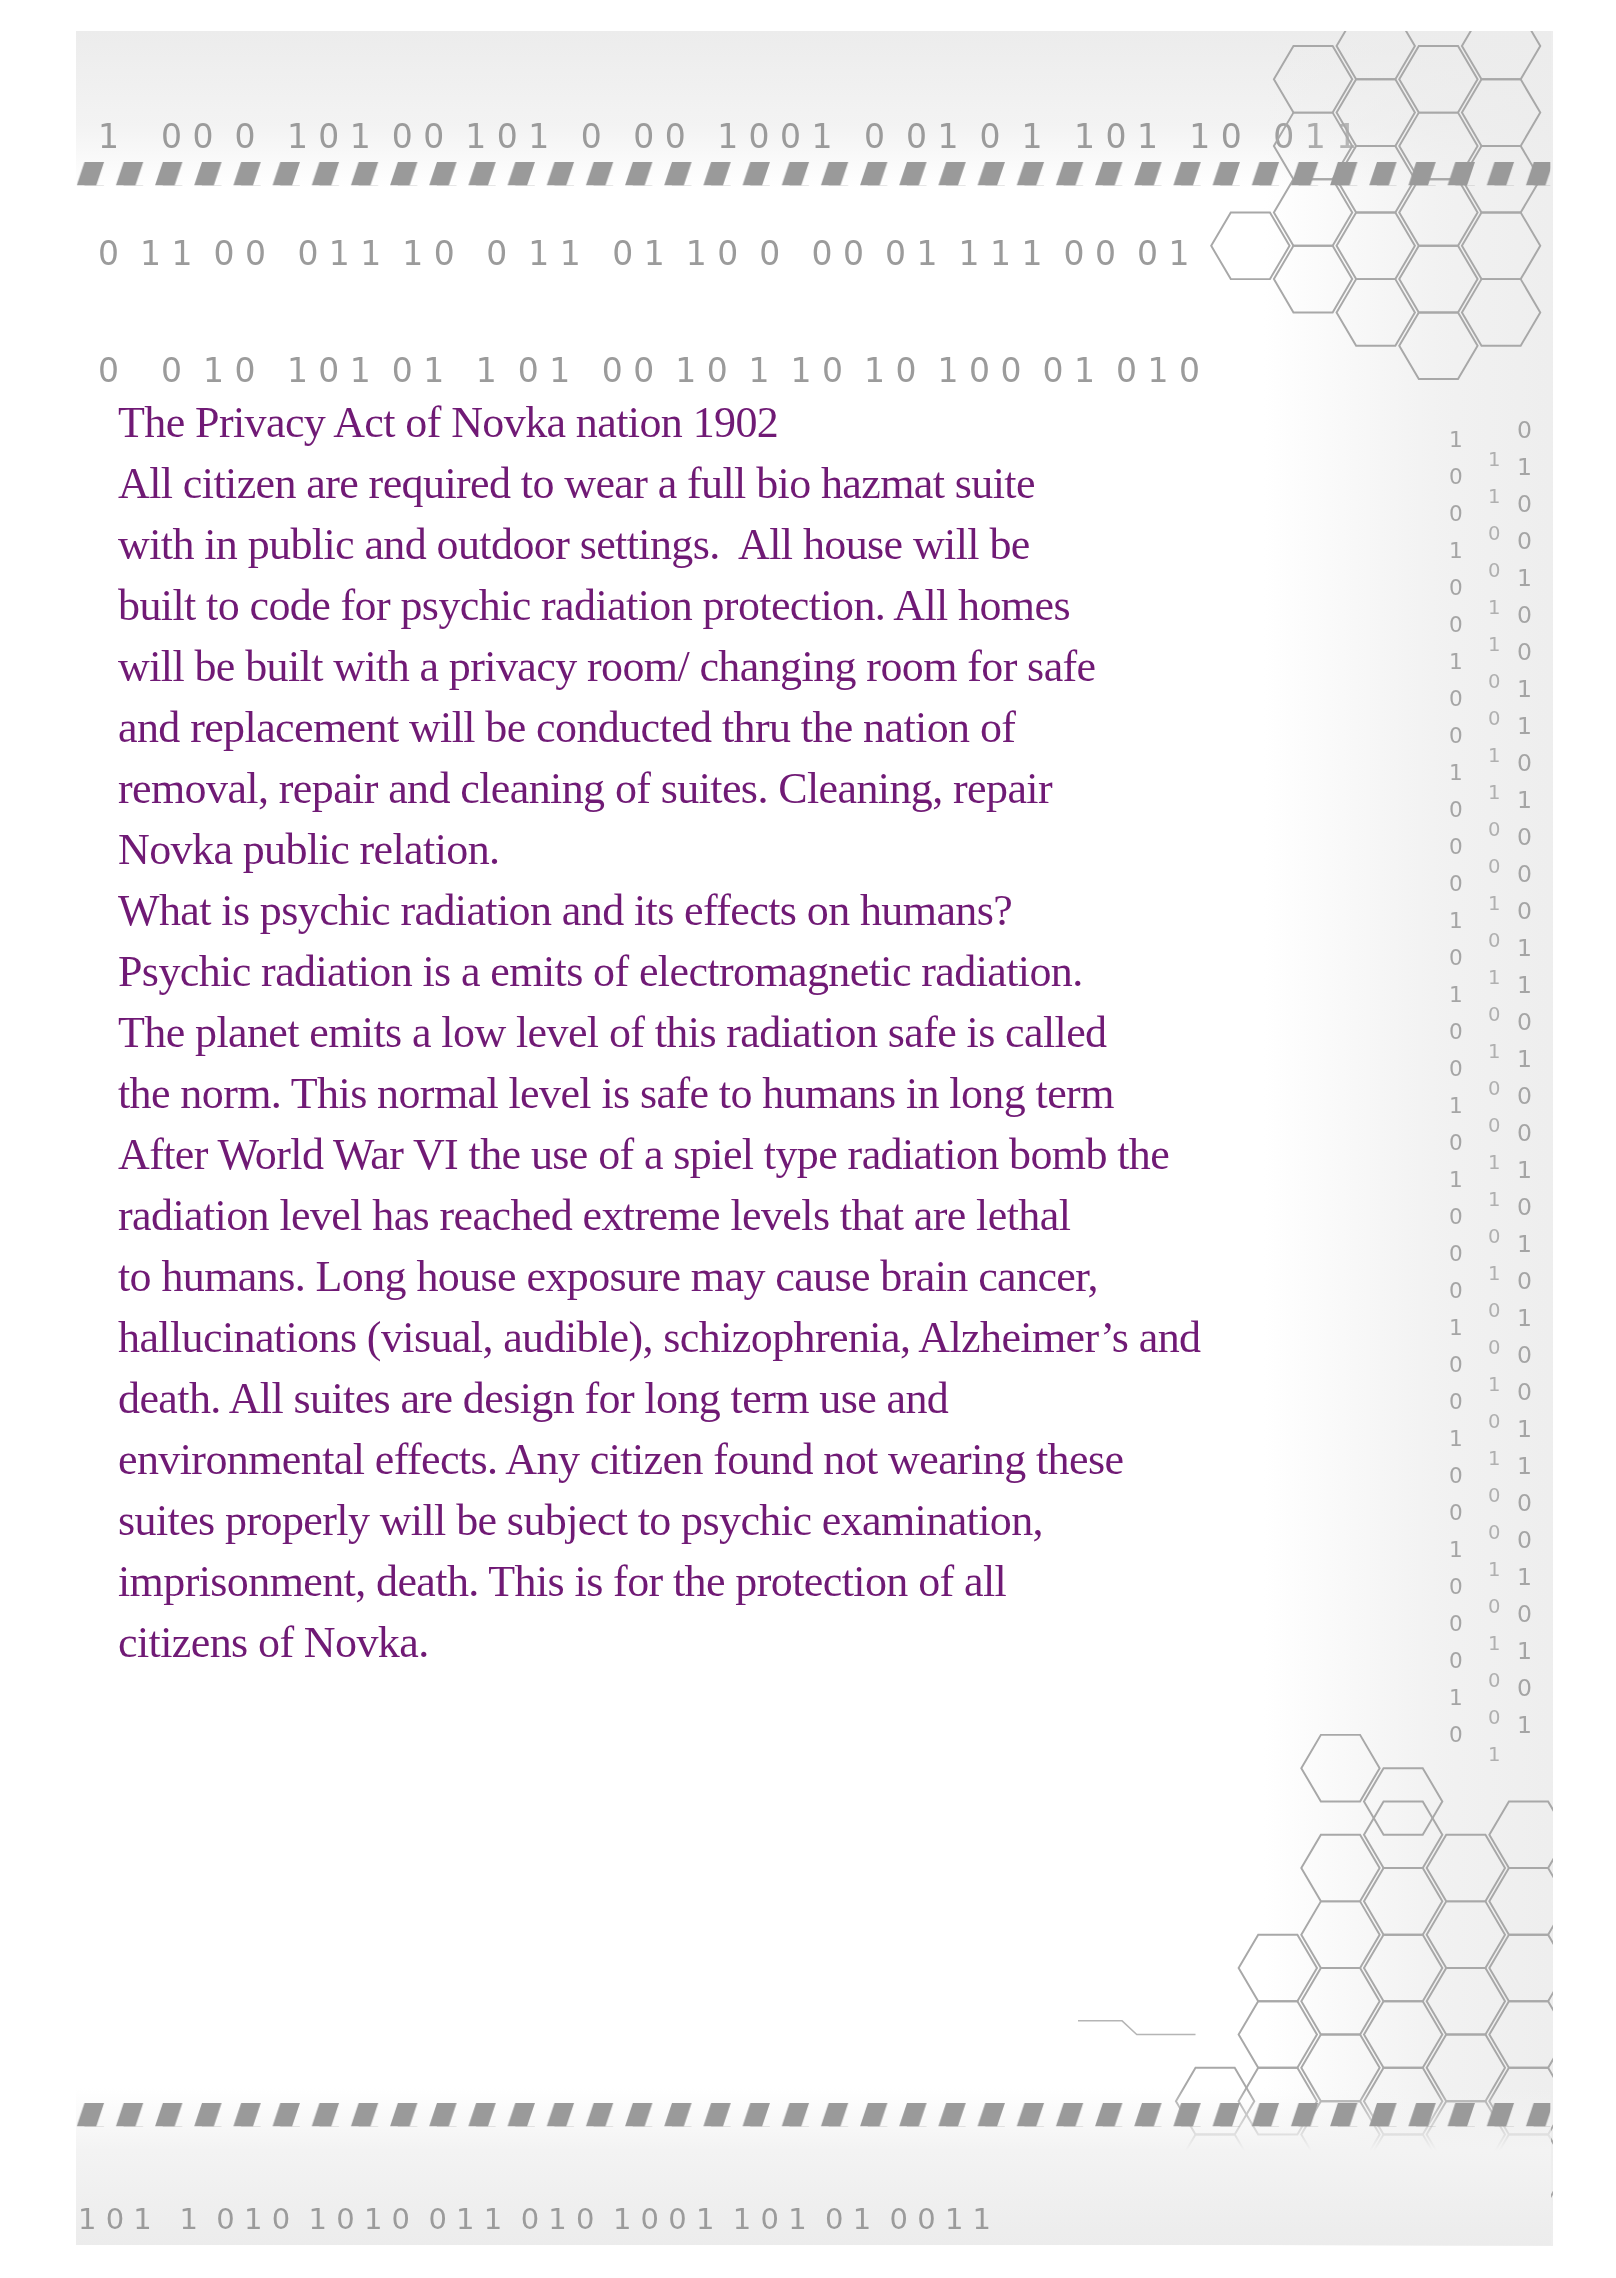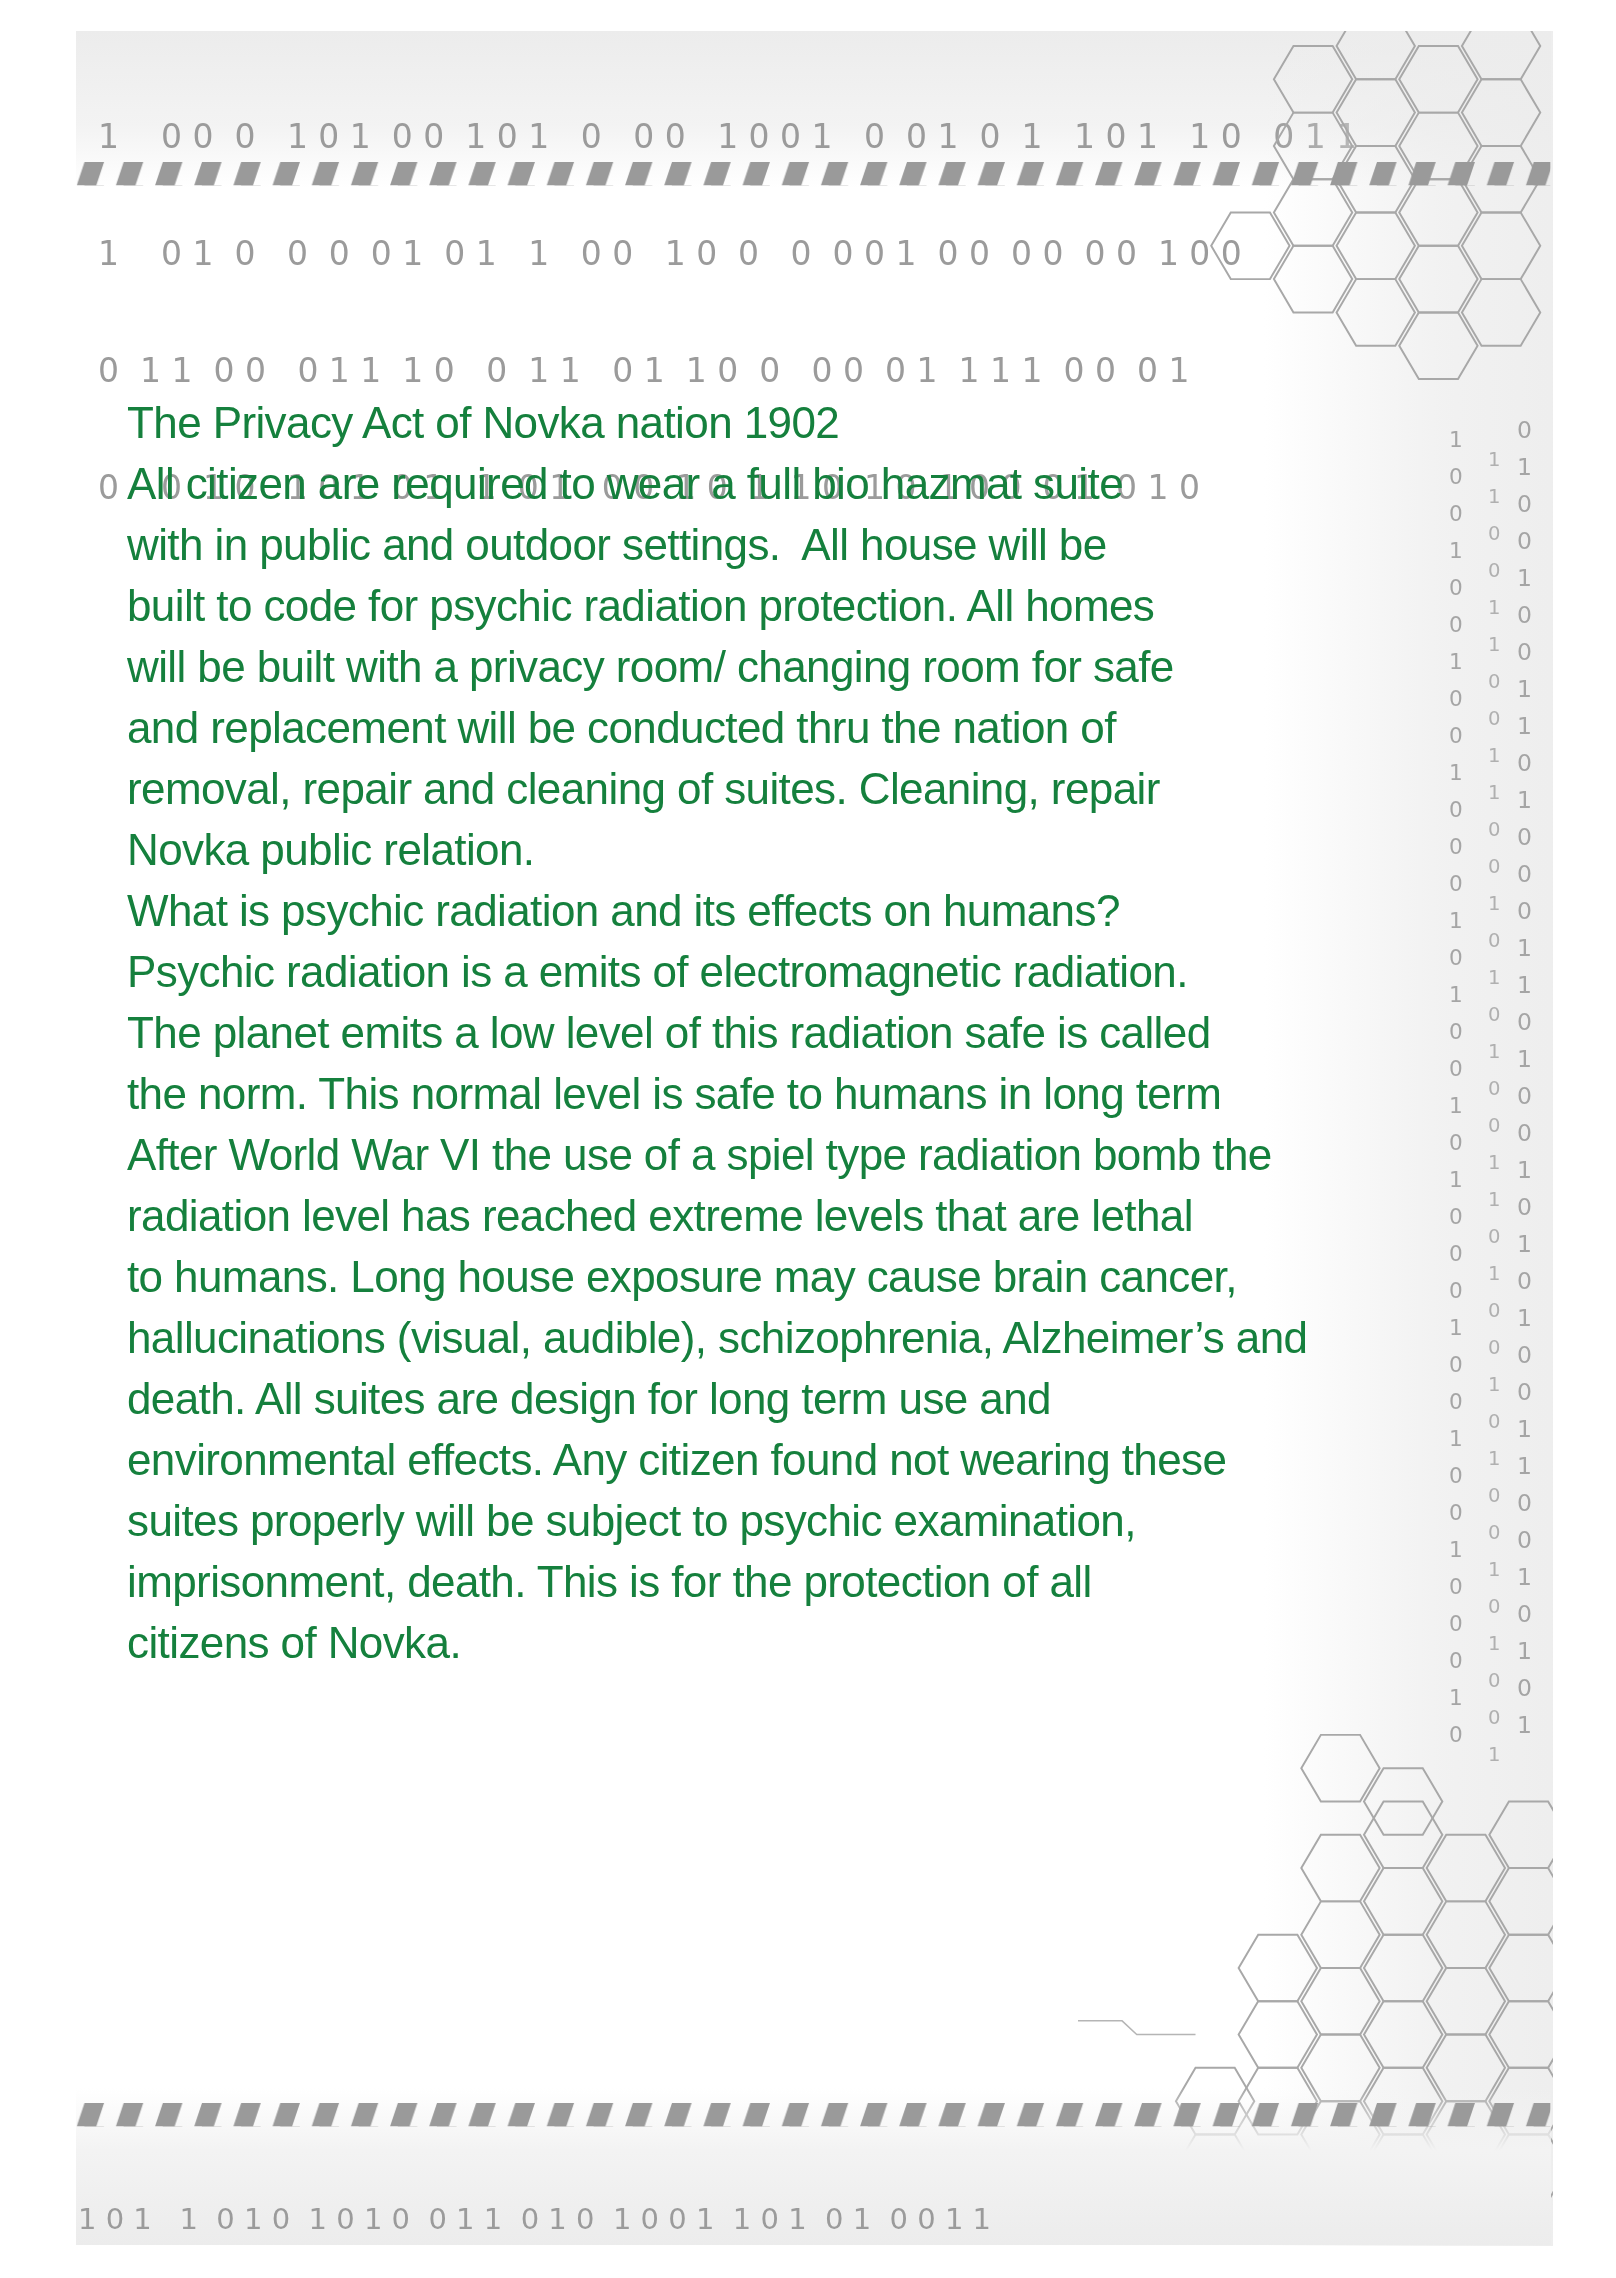--- a/index.html
+++ b/index.html
@@ -15,36 +15,35 @@
   .column-right { left: 1264px; top: 31px; width: 289px; height: 2215px;
     background: linear-gradient(90deg, rgba(255,255,255,0) 0%, rgba(236,236,236,0.7) 60%, rgba(236,236,236,0.9) 100%); }
   .stripe { position: absolute; height: 23.5px; }
   .stripe-top { left: 76px; top: 162px; width: 1475px; }
   .stripe-bottom { left: 76px; top: 2103px; width: 1475px; }
   .digits { position: absolute; color: #9b9b9b; font-family: "DejaVu Sans", sans-serif; white-space: pre; line-height: 1; }
   .hexes { position: absolute; }
 
   
   .doc-text {
-    position: absolute; left: 127px; top: 392px; width: 1392px;
-    font-family: Liberation Sans, sans-serif;
-    font-size: 44px; line-height: 61px; color: #15803d;
+    position: absolute; left: 118px; top: 392px; width: 1392px;
+    font-family: Liberation Serif, serif;
+    font-size: 44px; line-height: 61px; color: #701a75;
     letter-spacing: -0.6px;
   }
   .doc-line { display: block; white-space: pre; }
 </style>
 </head>
 <body>
 
 <div class="page">
 
   <div class="deco band-top"></div>
   <div class="digits" style="left:98px; top:39px; font-size:33px; line-height:39px;">
     <span style="display:block">1    0 0  0   1 0 1  0 0  1 0 1   0   0 0   1 0 0 1   0  0 1  0  1   1 0 1   1 0   0 1 1</span>
-    <span style="display:block">1    0 1  0   0  0  0 1  0 1   1   0 0   1 0  0   0  0 0 1  0 0  0 0  0 0  1 0 0</span>
     <span style="display:block">0  1 1  0 0   0 1 1  1 0   0  1 1   0 1  1 0  0   0 0  0 1  1 1 1  0 0  0 1</span>
     <span style="display:block">0    0  1 0   1 0 1  0 1   1  0 1   0 0  1 0  1  1 0  1 0  1 0 0  0 1  0 1 0</span>
   </div>
 
   <div class="deco column-right"></div>
 
   <svg class="hexes" style="left:1078px; top:31px;" width="475" height="412" viewBox="0 0 485 420">
     <defs>
       <path id="hx" d="M20 0 L60 0 L80 34 L60 68 L20 68 L0 34 Z" fill="none" stroke="#a8a8a8" stroke-width="2"></path>
     </defs>

